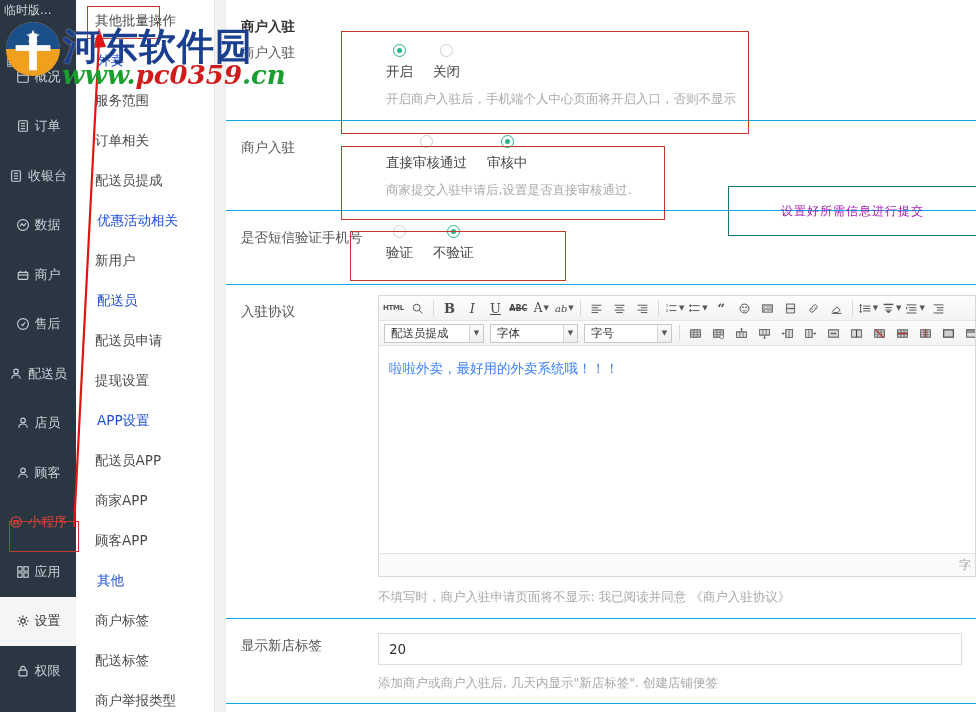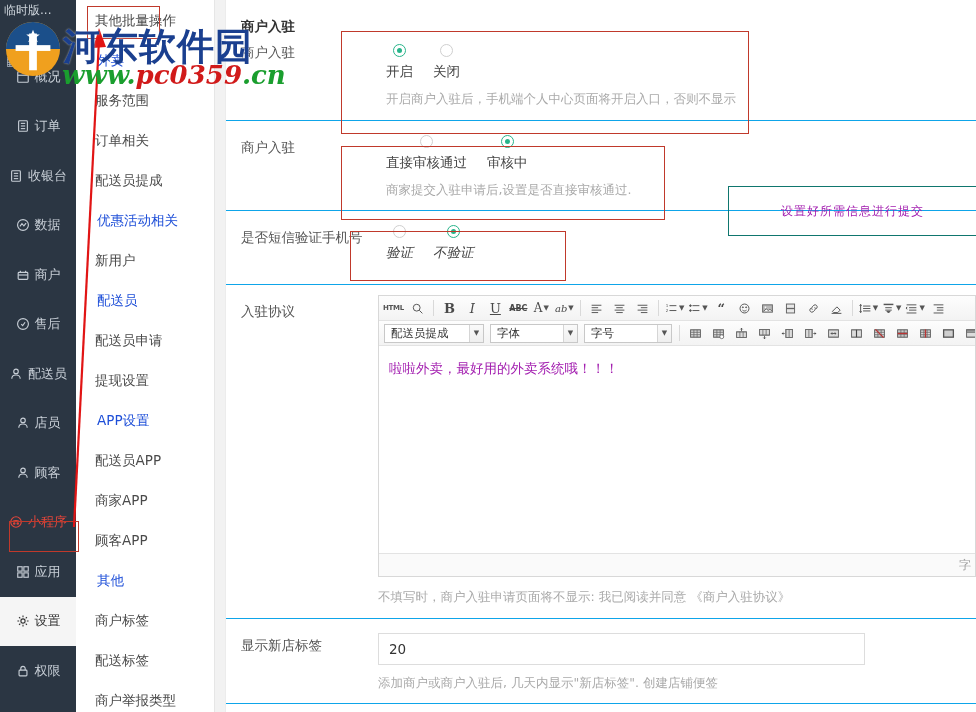--- a/index.html
+++ b/index.html
@@ -97,31 +97,31 @@
   .tb-sel{
     height:17px;border:1px solid #c8c8c8;background:#fff;display:inline-flex;
     align-items:center;font-size:11.5px;color:#333;margin:0 3px;cursor:pointer;flex:0 0 auto;
   }
   .tb-sel span.t{padding:0 6px;white-space:nowrap;}
   .tb-sel span.a{
     width:13px;border-left:1px solid #d5d5d5;text-align:center;font-size:7px;color:#555;
     background:linear-gradient(#fafafa,#efefef);height:100%;line-height:17px;
   }
   .ed-body{
-    height:183px;padding:12px 10px;font-size:13.5px;color:#a21caf;line-height:1.6;
+    height:183px;padding:12px 10px;font-size:13.5px;color:#3b82f6;line-height:1.6;
     background:#fff;overflow:hidden;
   }
   .ed-foot{
     height:22px;border-top:1px solid #e3e3e3;background:#fafafa;
     display:flex;align-items:center;justify-content:flex-end;
     padding-right:4px;font-size:12px;color:#9a9a9a;overflow:hidden;
   }
   
   .txt-input{
-    width:487px;height:32px;box-sizing:border-box;border:1px solid #ddd;background:#fff;
+    width:584px;height:32px;box-sizing:border-box;border:1px solid #ddd;background:#fff;
     padding:0 10px;font-size:13.5px;color:#333;margin-left:2px;
     font-family:"DejaVu Sans","Liberation Sans",sans-serif;outline:none;
   }
   .submit-wrap{padding:16px 0 0 14px;}
   .btn-submit{
     background:#2fb894;color:#fff;border:none;font-size:14px;
     padding:9px 28px;cursor:pointer;border-radius:2px;
     font-family:"DejaVu Sans","Liberation Sans",sans-serif;
   }
   
@@ -349,21 +349,21 @@
               <span class="dot"></span>
               <span>审核中</span>
             </label>
           </div>
           <div class="hint">商家提交入驻申请后,设置是否直接审核通过.</div>
         </div>
       </div>
 
       <div class="form-row">
         <div class="f-label" style="padding-right:2px;">是否短信验证手机号</div>
-        <div class="f-body" style="padding-bottom:22px;font-style:italic;">
+        <div class="f-body" style="padding-bottom:22px;">
           <div class="radio-line">
             <label class="radio">
               <span class="dot"></span>
               <span>验证</span>
             </label>
             <label class="radio on">
               <span class="dot"></span>
               <span>不验证</span>
             </label>
           </div>

